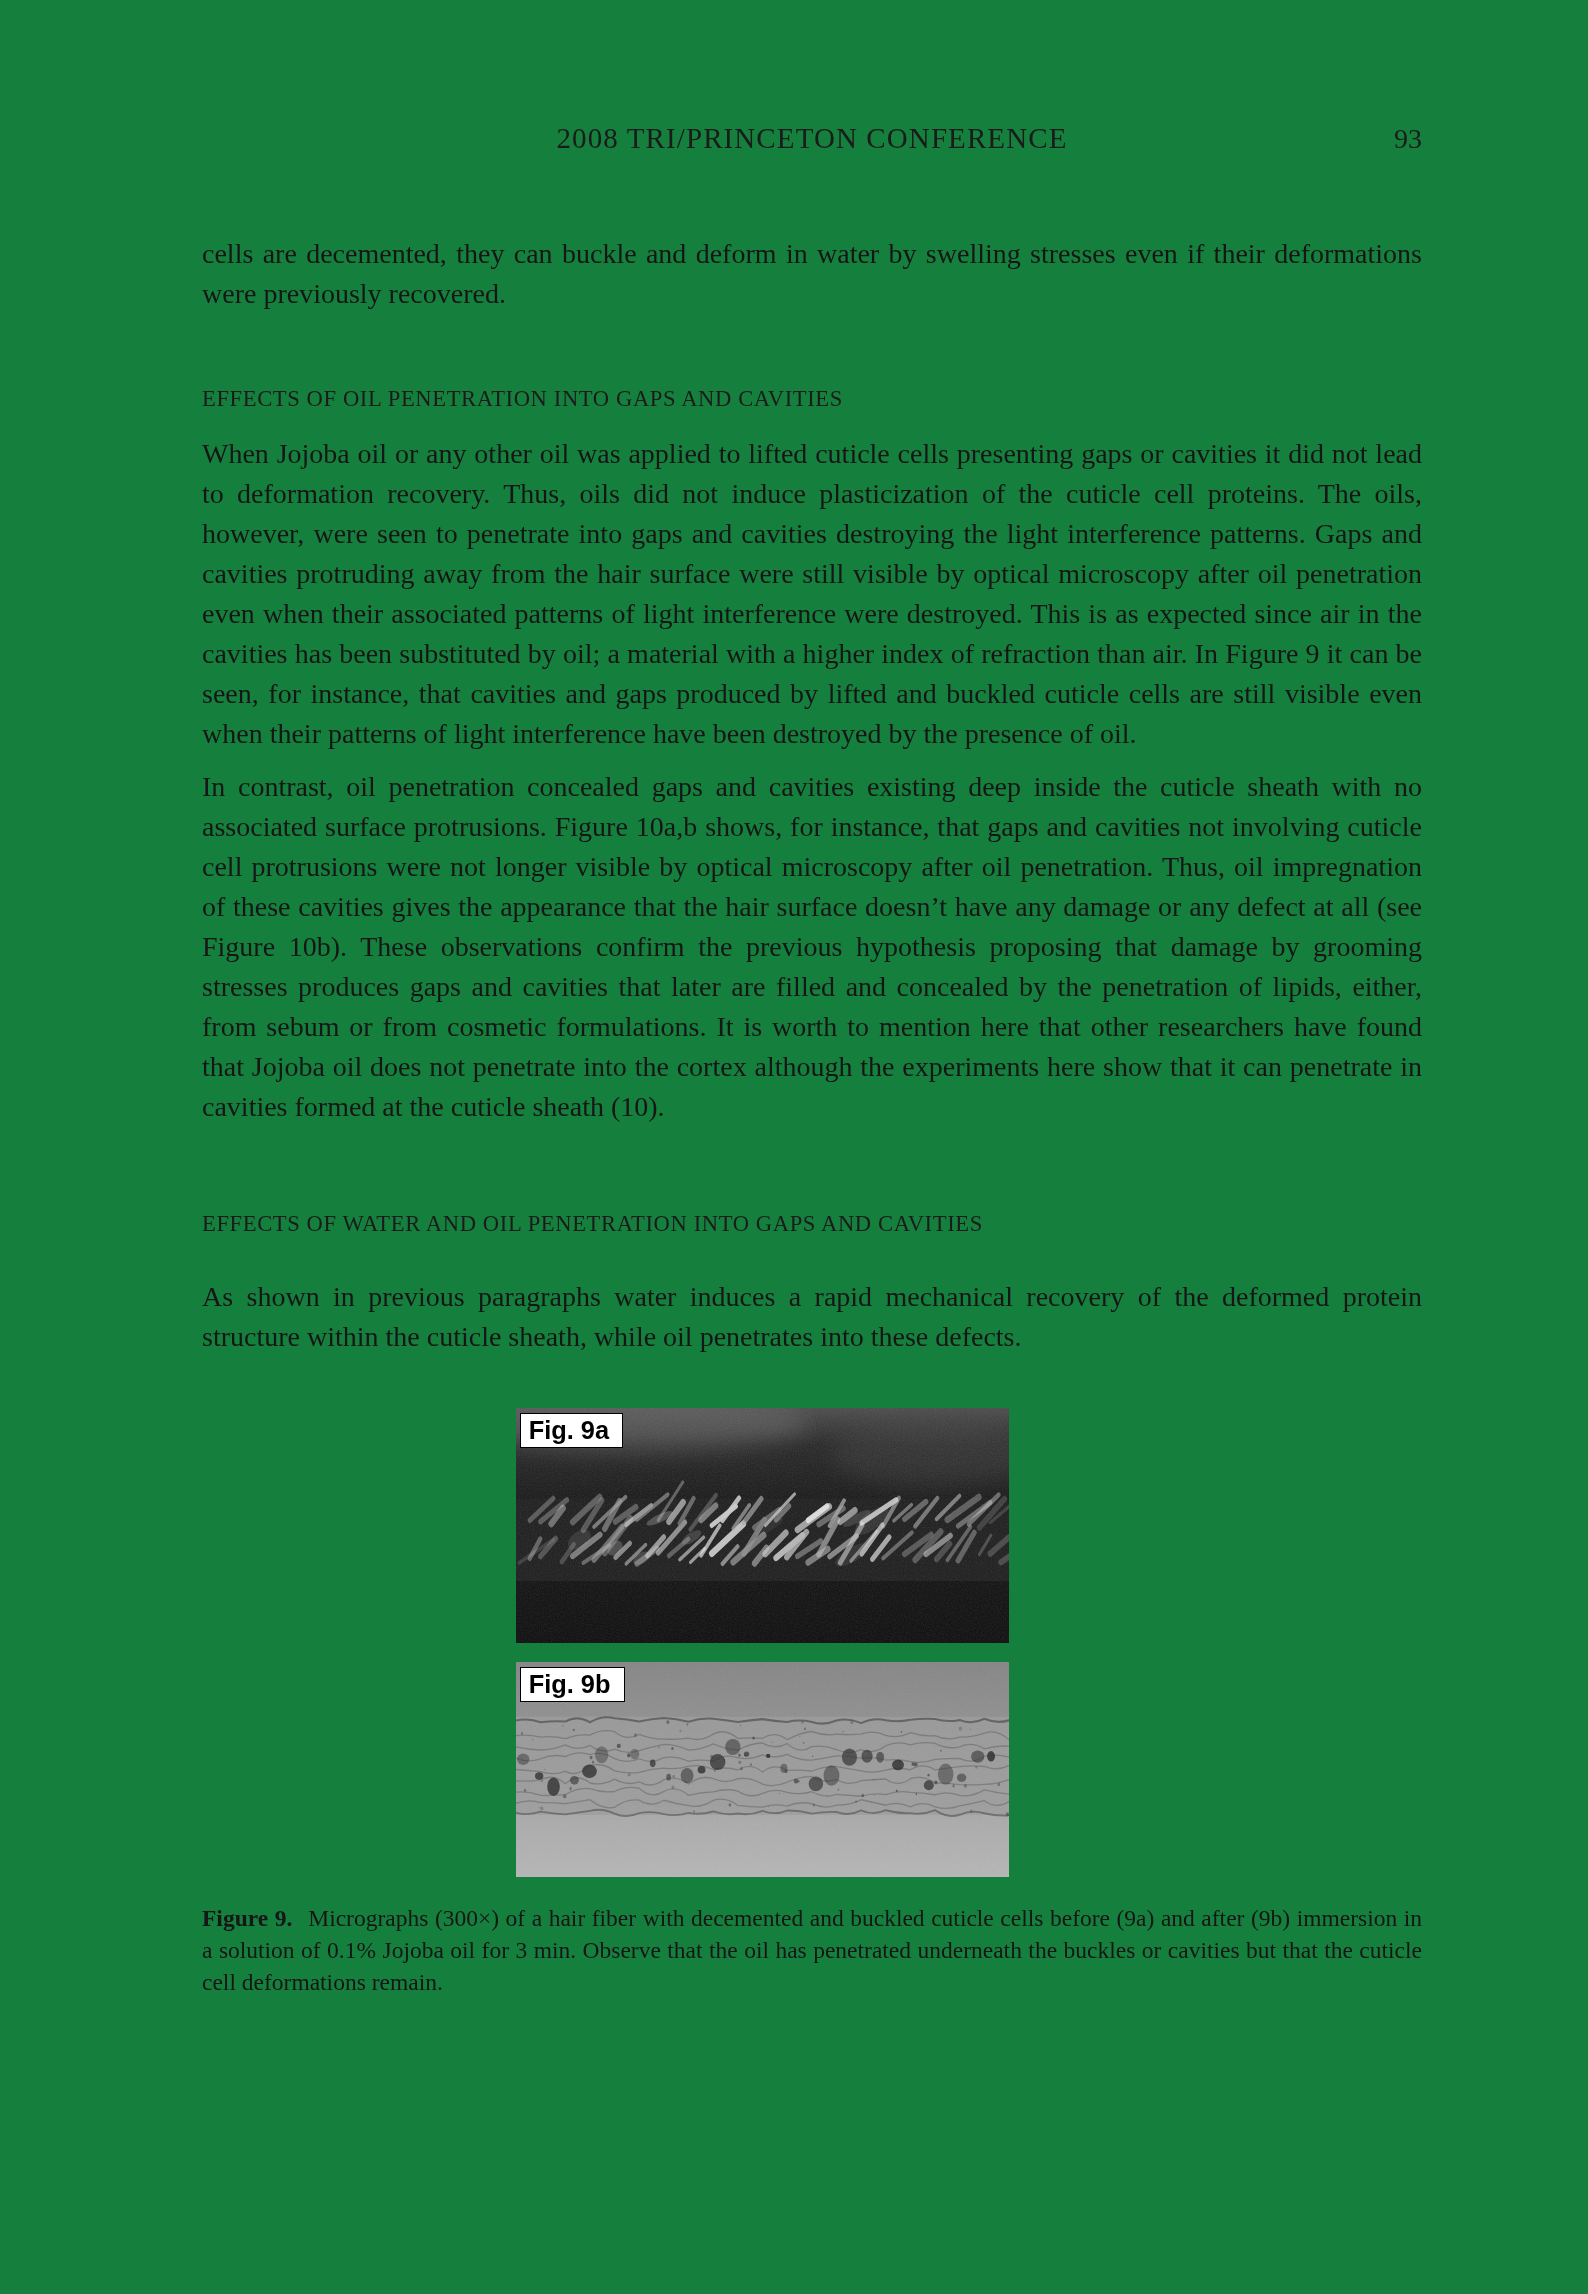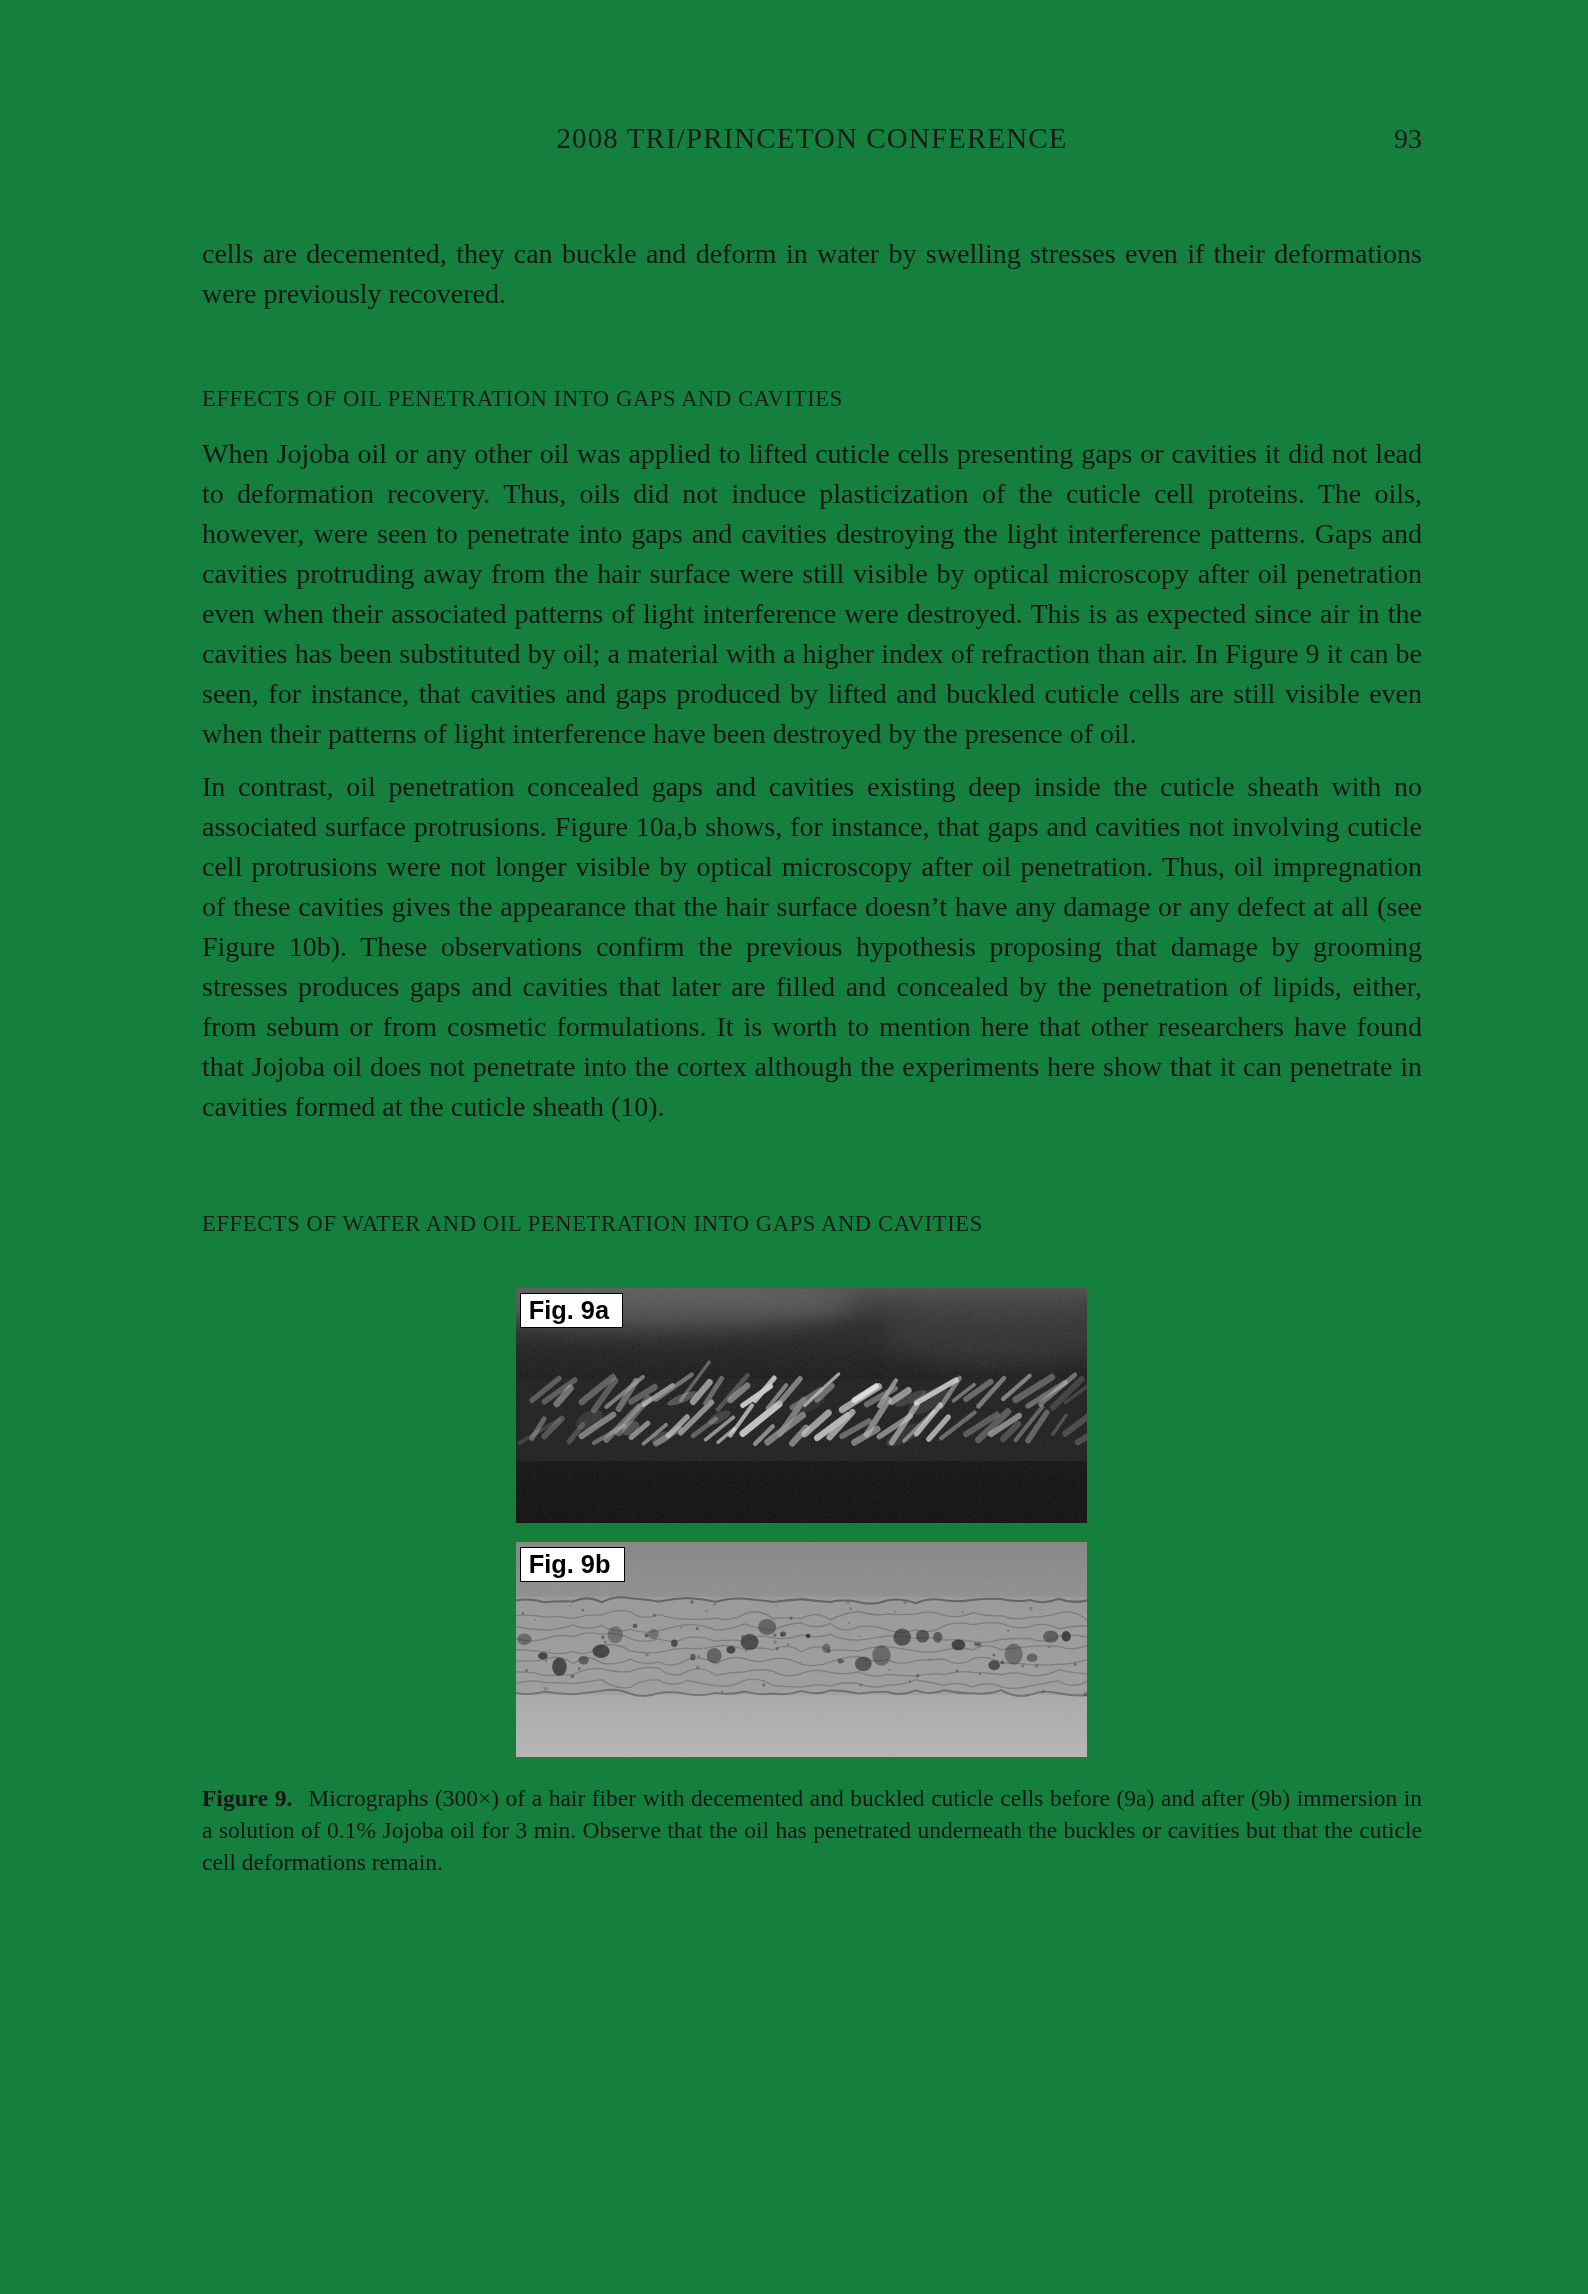--- a/index.html
+++ b/index.html
@@ -58,21 +58,21 @@
   .figure-block {
     margin: 51px 0 0 0;
     padding: 0;
   }
   .micrographs {
     width: 593px;
     margin: 0 auto;
   }
   .micrograph {
     position: relative;
-    width: 571px;
+    width: 493px;
     background: #111;
   }
   .micrograph.a { height: 235px; margin-bottom: 19px; }
   .micrograph.b { height: 215px; }
   .micrograph svg { display: block; width: 100%; height: 100%; }
   .fig-label {
     position: absolute;
     top: 4.7px;
     left: 4.7px;
     background: #ffffff;
@@ -110,20 +110,21 @@
 
     <p class="body-para">cells are decemented, they can buckle and deform in water by swelling stresses even if their deformations were previously recovered.</p>
 
     <h2 class="section-heading heading-1">EFFECTS OF OIL PENETRATION INTO GAPS AND CAVITIES</h2>
 
     <p class="body-para">When Jojoba oil or any other oil was applied to lifted cuticle cells presenting gaps or cavities it did not lead to deformation recovery. Thus, oils did not induce plasticization of the cuticle cell proteins. The oils, however, were seen to penetrate into gaps and cavities destroying the light interference patterns. Gaps and cavities protruding away from the hair surface were still visible by optical microscopy after oil penetration even when their associated patterns of light interference were destroyed. This is as expected since air in the cavities has been substituted by oil; a material with a higher index of refraction than air. In Figure 9 it can be seen, for instance, that cavities and gaps produced by lifted and buckled cuticle cells are still visible even when their patterns of light interference have been destroyed by the presence of oil.</p>
     <p class="body-para para-gap">In contrast, oil penetration concealed gaps and cavities existing deep inside the cuticle sheath with no associated surface protrusions. Figure 10a,b shows, for instance, that gaps and cavities not involving cuticle cell protrusions were not longer visible by optical microscopy after oil penetration. Thus, oil impregnation of these cavities gives the appearance that the hair surface doesn’t have any damage or any defect at all (see Figure 10b). These observations confirm the previous hypothesis proposing that damage by grooming stresses produces gaps and cavities that later are filled and concealed by the penetration of lipids, either, from sebum or from cosmetic formulations. It is worth to mention here that other researchers have found that Jojoba oil does not penetrate into the cortex although the experiments here show that it can penetrate in cavities formed at the cuticle sheath (10).</p>
 
     <h2 class="section-heading heading-2">EFFECTS OF WATER AND OIL PENETRATION INTO GAPS AND CAVITIES</h2>
 
+    <p class="body-para">As shown in previous paragraphs water induces a rapid mechanical recovery of the deformed protein structure within the cuticle sheath, while oil penetrates into these defects.</p>
 
     <figure class="figure-block">
       <div class="micrographs">
 
         <div class="micrograph a">
           <svg id="micro-a" viewBox="0 0 640 250" preserveAspectRatio="none" aria-hidden="true">
             <defs>
               <linearGradient id="gA" x1="0" y1="0" x2="0" y2="1">
                 <stop offset="0" stop-color="#4a4a4a"></stop>
                 <stop offset="0.16" stop-color="#262626"></stop>

